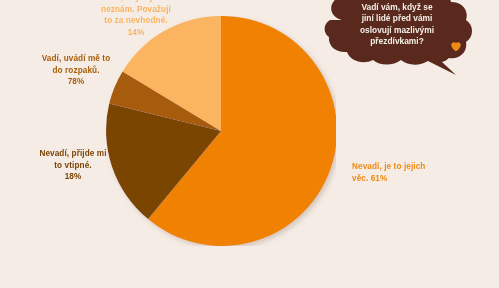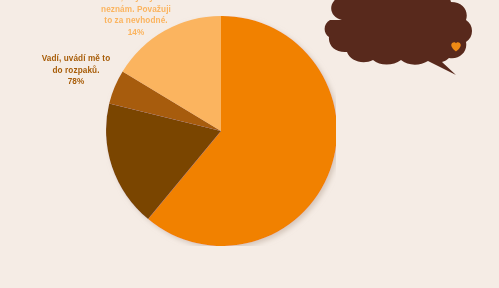--- a/index.html
+++ b/index.html
@@ -134,21 +134,26 @@
 
   <div class="callout" id="label-neznam">Vadí, když ty lidi
 neznám. Považuji
 to za nevhodné.
 14%</div>
 
   <div class="callout" id="label-rozpaky">Vadí, uvádí mě to
 do rozpaků.
 78%</div>
 
+  <div class="callout" id="label-vtipne">Nevadí, přijde mi
+to vtipné.
+18%</div>
 
+  <div class="callout" id="label-jejichvec">Nevadí, je to jejich
+věc. 61%</div>
 
   <div id="bubble">
     <svg id="bubble-svg" viewBox="0 0 180 88">
       <path d="M26 30
                C16 28 12 18 18 11
                C22 5 31 3 38 7
                C40 -2 52 -5 59 1
                C66 -6 80 -6 86 2
                C94 -4 107 -3 111 5
                C120 0 133 3 135 12
@@ -157,19 +162,23 @@
                C152 62 143 70 133 68
                C131 70 129 71 126 72
                L140 85
                L112 71
                C104 76 92 76 85 70
                C77 76 64 76 57 70
                C47 75 34 71 31 62
                C20 63 12 56 13 47
                C7 43 7 34 14 30 Z" fill="#58291c"></path>
     </svg>
+    <div id="bubble-text">Vadí vám, když se
+jiní lidé před vámi
+oslovují mazlivými
+přezdívkami?</div>
   </div>
 
   <svg id="heart" viewBox="0 0 24 24">
     <path d="M12 21 C12 21 2.5 14.5 2.5 8.2 C2.5 4.6 5.3 2.4 8.2 2.4 C10.1 2.4 11.3 3.4 12 4.5 C12.7 3.4 13.9 2.4 15.8 2.4 C18.7 2.4 21.5 4.6 21.5 8.2 C21.5 14.5 12 21 12 21 Z" fill="#f08a15"></path>
   </svg>
 
 </div>
 
 </body></html>

